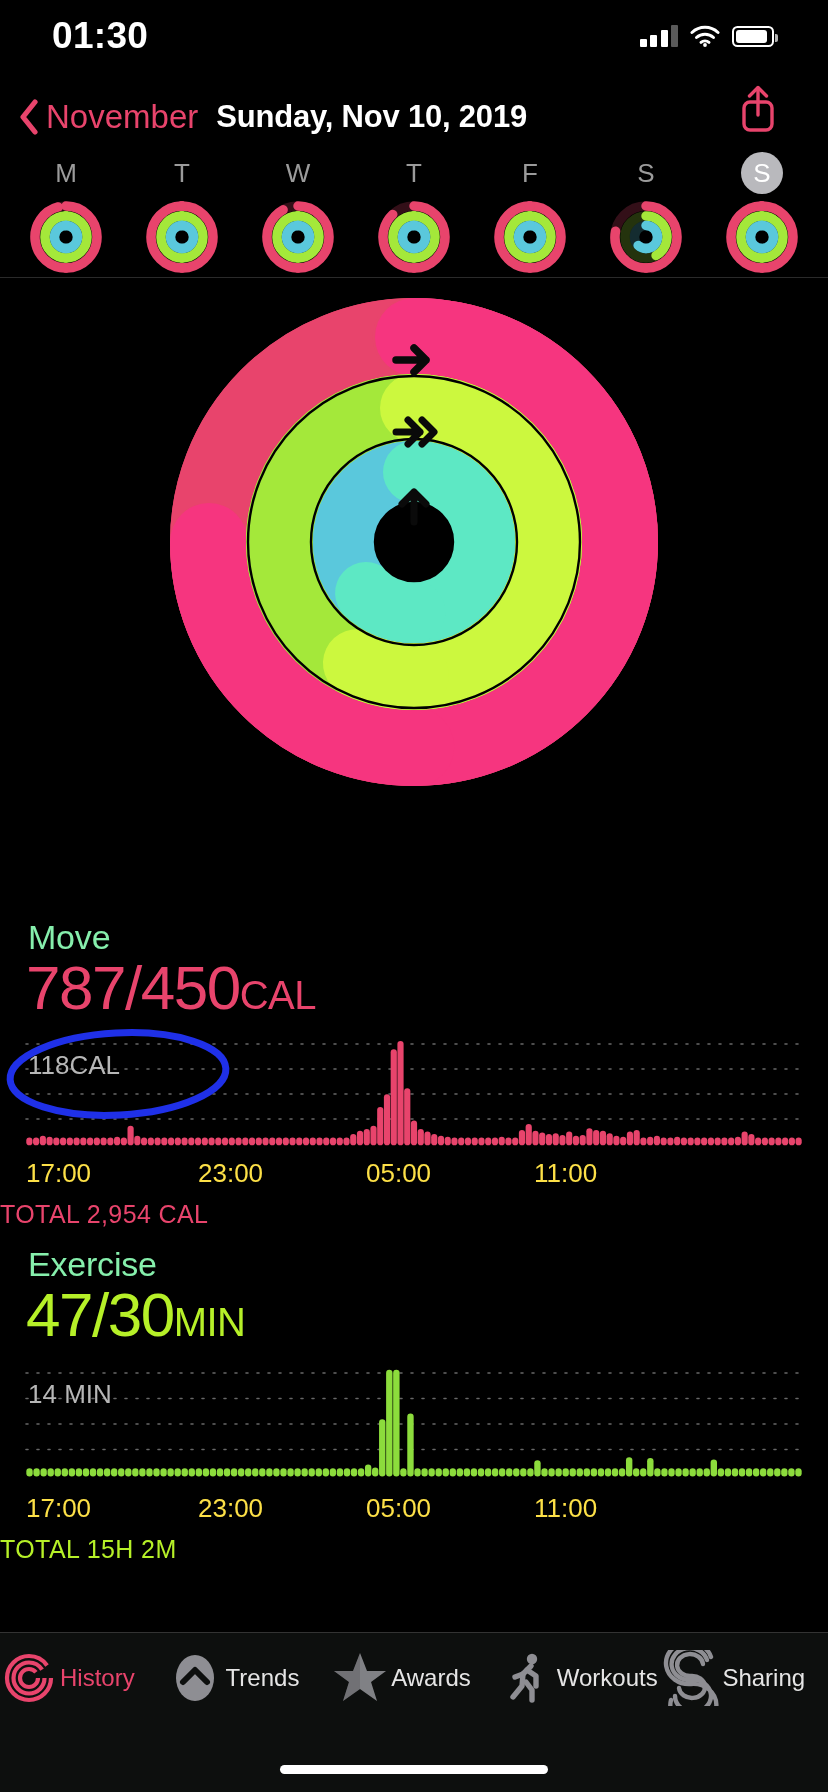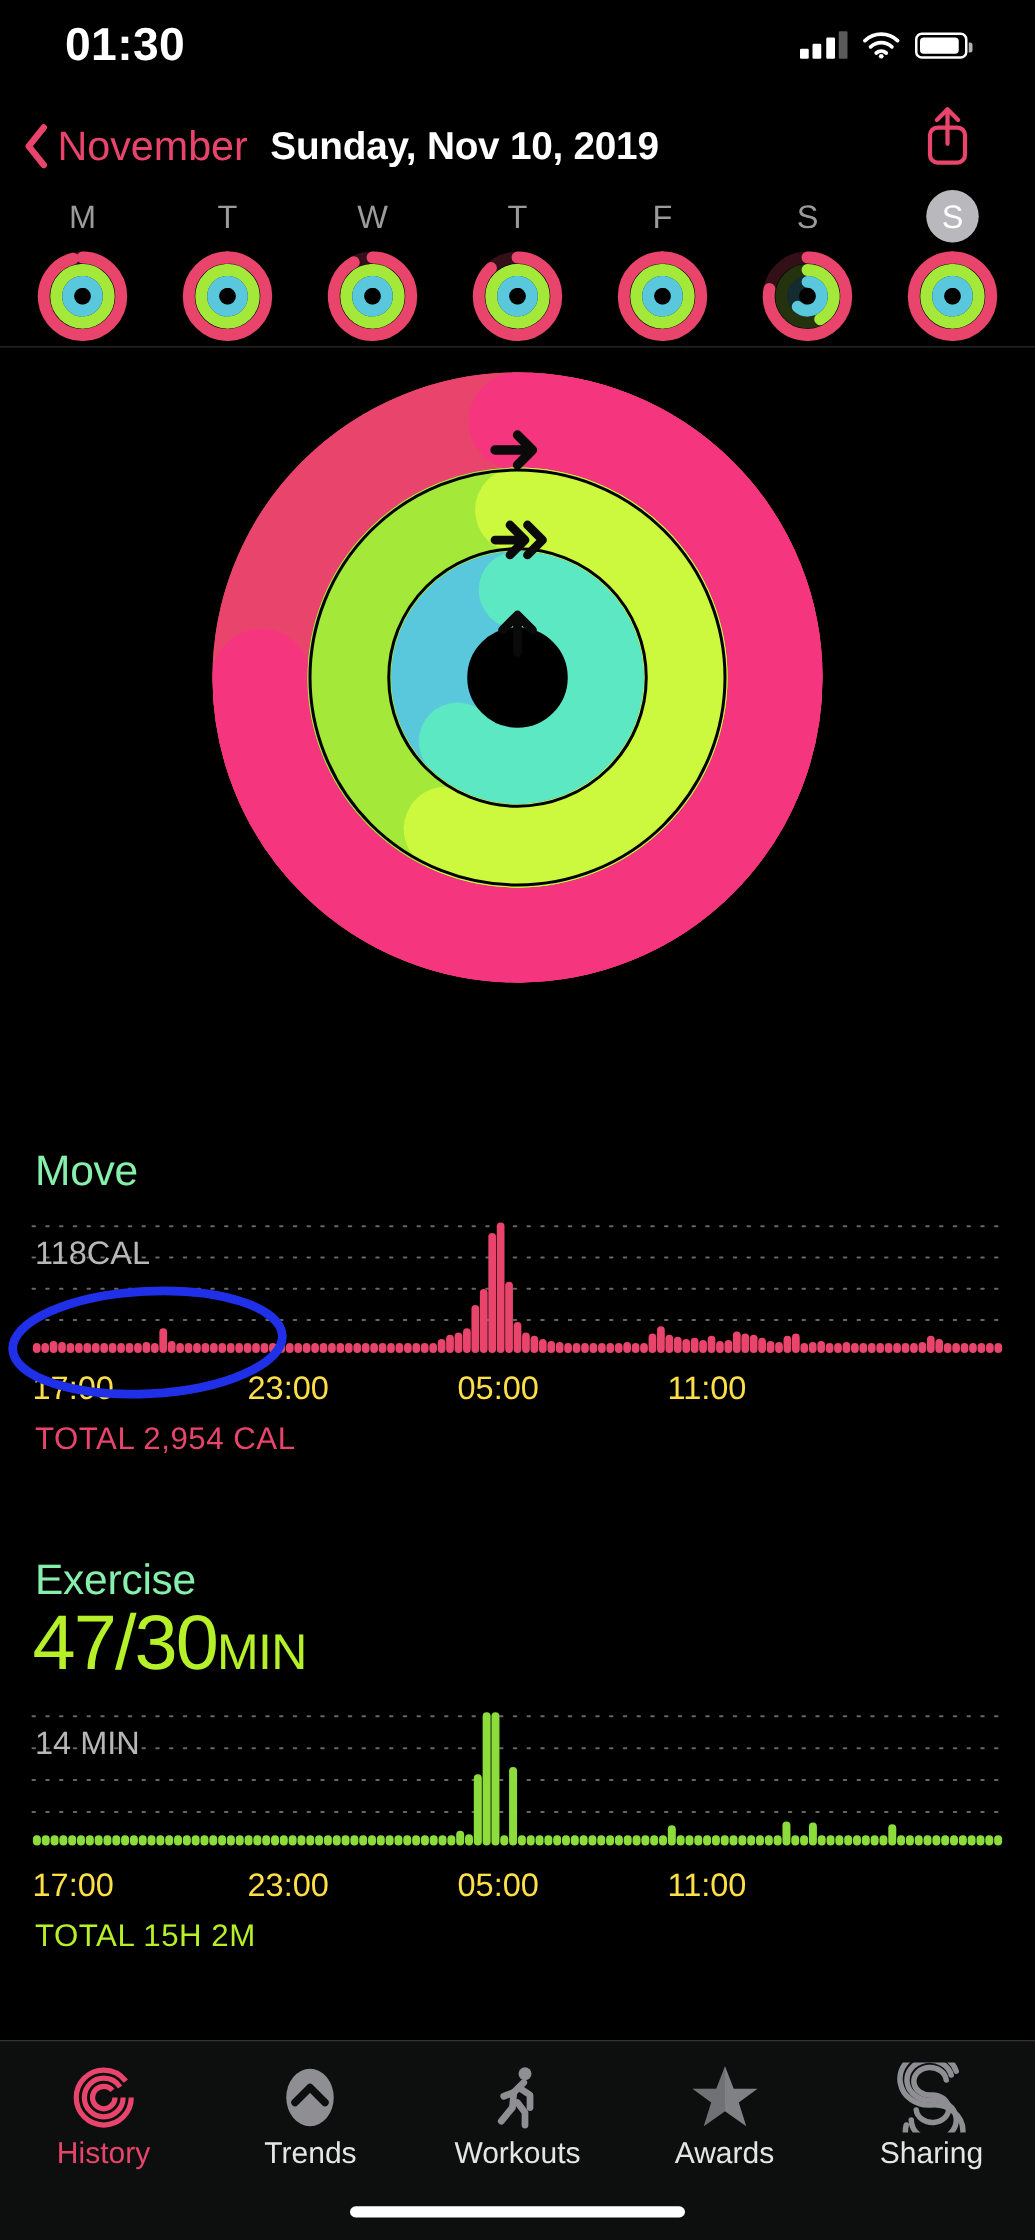--- a/index.html
+++ b/index.html
@@ -71,35 +71,35 @@
     font-size:62px; font-weight:400; letter-spacing:-1.5px; line-height:1.05;
   }
   .metric .value .unit{ font-size:40px; letter-spacing:-.5px; }
   .move .value{ color:#e8446c; }
   .exercise .value{ color:#b6f028; }
 
   .chartwrap{ position:relative; margin-top:16px; width:664px; }
   .chartwrap svg{ display:block; }
   .axis{ position:relative; height:40px; margin-top:2px; }
   .axis span{ position:absolute; color:#fde047; font-size:26px; top:0; }
-  .total{ font-size:25px; letter-spacing:.4px; margin-left:28px; margin-top:2px; }
+  .total{ font-size:25px; letter-spacing:.4px; margin-top:2px; }
   .move .total{ color:#e8446c; }
   .exercise .total{ color:#b6f028; }
   .gridlabel{ position:absolute; color:#b7b7b7; font-size:26px; font-weight:500; left:28px; }
 
   
   .annot{ position:absolute; pointer-events:none; }
 
   
   .tabbar{
     position:absolute; bottom:0; left:0; width:828px; height:160px;
     background:#0d0f0e; border-top:1px solid #333;
     display:flex; align-items:flex-start; padding-top:16px;
   }
-  .tab{ flex:1; display:flex; flex-direction:column; align-items:center; cursor:pointer; gap:2px;}
+  .tab{ flex:1; display:flex; flex-direction:row; align-items:center; cursor:pointer; gap:2px;}
   .tab .ticon{ width:58px; height:58px; display:flex; align-items:center; justify-content:center; }
   .tab .tlabel{ font-size:24px; color:#e5e5e5; }
   .tab.active .tlabel{ color:#e8446c; }
   .homeind{
     position:absolute; bottom:18px; left:50%; transform:translateX(-50%);
     width:268px; height:9px; background:#fff; border-radius:5px;
   }
 </style>
 </head>
 <body>
@@ -290,20 +290,23 @@
         <circle cx="250" cy="250" r="39" fill="none" stroke="#000" stroke-width="2.4"></circle>
         <circle cx="250" cy="250" r="39" fill="#000"></circle>
         <path d="M232 68 L262 68 M250 56 L262 68 L250 80" fill="none" stroke="#0a0a0a" stroke-width="7.5" stroke-linecap="round" stroke-linejoin="round"></path>
         <path d="M232 140 L256 140 M244 128 L256 140 L244 152 M258 128 L270 140 L258 152" fill="none" stroke="#0a0a0a" stroke-width="7" stroke-linecap="round" stroke-linejoin="round"></path>
         <path d="M250 230 L250 200 M238 212 L250 200 L262 212" fill="none" stroke="#0a0a0a" stroke-width="7" stroke-linecap="round" stroke-linejoin="round"></path>
       </svg>
   </div>
 
   <div class="metric move" style="top:918px">
     <div class="label">Move</div>
+    <div class="value">
+      <span>787/450</span><span class="unit">CAL</span>
+    </div>
     <div class="chartwrap">
       <svg width="828" height="120" viewBox="0 0 828 120" id="movechart">
           <line x1="26" y1="8" x2="802" y2="8" stroke="#7a7a7a" stroke-width="1.6" stroke-dasharray="2 9" stroke-linecap="round" opacity="0.85"></line>
           <line x1="26" y1="33" x2="802" y2="33" stroke="#7a7a7a" stroke-width="1.6" stroke-dasharray="2 9" stroke-linecap="round" opacity="0.85"></line>
           <line x1="26" y1="58" x2="802" y2="58" stroke="#7a7a7a" stroke-width="1.6" stroke-dasharray="2 9" stroke-linecap="round" opacity="0.85"></line>
           <line x1="26" y1="83" x2="802" y2="83" stroke="#7a7a7a" stroke-width="1.6" stroke-dasharray="2 9" stroke-linecap="round" opacity="0.85"></line>
           <line x1="29.37391304347826" y1="106.264" x2="29.37391304347826" y2="104.59" stroke="#e8446c" stroke-width="6.2" stroke-linecap="round"></line>
           <line x1="36.12173913043478" y1="106.264" x2="36.12173913043478" y2="104.59" stroke="#e8446c" stroke-width="6.2" stroke-linecap="round"></line>
           <line x1="42.869565217391305" y1="106.264" x2="42.869565217391305" y2="102.91525423728814" stroke="#e8446c" stroke-width="6.2" stroke-linecap="round"></line>
           <line x1="49.61739130434783" y1="106.264" x2="49.61739130434783" y2="103.76271186440678" stroke="#e8446c" stroke-width="6.2" stroke-linecap="round"></line>
@@ -583,38 +586,38 @@
           <svg width="56" height="56" viewBox="0 0 56 56">
    <ellipse cx="28" cy="28" rx="19" ry="23" fill="#8e8e93"></ellipse>
    <path d="M16 32 L28 20 L40 32" stroke="#0d0f0e" stroke-width="6" fill="none" stroke-linecap="round" stroke-linejoin="round"></path>
  </svg>
         </div>
         <div class="tlabel">Trends</div>
       </div>
       <div class="tab">
         <div class="ticon">
           <svg width="56" height="56" viewBox="0 0 56 56">
+   <path d="M28 3 L35 21 L54 21 L39 32 L45 51 L28 39 L11 51 L17 32 L2 21 L21 21 Z" fill="#8e8e93"></path>
+   <path d="M28 3 L28 39 L11 51 L17 32 L2 21 L21 21 Z" fill="#0d0f0e" opacity=".22"></path>
+   <path d="M28 3 L28 39 L45 51 L39 32 L54 21 L35 21 Z" fill="#0d0f0e" opacity=".1"></path>
+ </svg>
+        </div>
+        <div class="tlabel">Awards</div>
+      </div>
+      <div class="tab">
+        <div class="ticon">
+          <svg width="56" height="56" viewBox="0 0 56 56">
    <circle cx="34" cy="9" r="5.2" fill="#8e8e93"></circle>
    <path d="M33 16 L25 24 L17 27" stroke="#8e8e93" stroke-width="5.4" fill="none" stroke-linecap="round" stroke-linejoin="round"></path>
    <path d="M29 20 L38 26 L38 36" stroke="#8e8e93" stroke-width="5.4" fill="none" stroke-linecap="round" stroke-linejoin="round"></path>
    <path d="M25 24 L24 36 L15 47" stroke="#8e8e93" stroke-width="5.4" fill="none" stroke-linecap="round" stroke-linejoin="round"></path>
    <path d="M28 32 L34 40 L34 50" stroke="#8e8e93" stroke-width="5.4" fill="none" stroke-linecap="round" stroke-linejoin="round"></path>
  </svg>
         </div>
         <div class="tlabel">Workouts</div>
-      </div>
-      <div class="tab">
-        <div class="ticon">
-          <svg width="56" height="56" viewBox="0 0 56 56">
-   <path d="M28 3 L35 21 L54 21 L39 32 L45 51 L28 39 L11 51 L17 32 L2 21 L21 21 Z" fill="#8e8e93"></path>
-   <path d="M28 3 L28 39 L11 51 L17 32 L2 21 L21 21 Z" fill="#0d0f0e" opacity=".22"></path>
-   <path d="M28 3 L28 39 L45 51 L39 32 L54 21 L35 21 Z" fill="#0d0f0e" opacity=".1"></path>
- </svg>
-        </div>
-        <div class="tlabel">Awards</div>
       </div>
       <div class="tab">
         <div class="ticon">
           <svg width="56" height="56" viewBox="0 0 56 56">
    <path d="M40 14 A13 11 0 1 0 28 26 A13 11 0 1 1 16 38" stroke="#8e8e93" stroke-width="4.4" fill="none" stroke-linecap="round"></path>
    <path d="M44 10 A18 16 0 1 0 28 30 A18 16 0 1 1 12 46" stroke="#8e8e93" stroke-width="4.4" fill="none" stroke-linecap="round"></path>
    <path d="M48 7 A23 21 0 1 0 28 34 A23 21 0 1 1 8 50" stroke="#8e8e93" stroke-width="4.4" fill="none" stroke-linecap="round"></path>
  </svg>
         </div>
         <div class="tlabel">Sharing</div>

